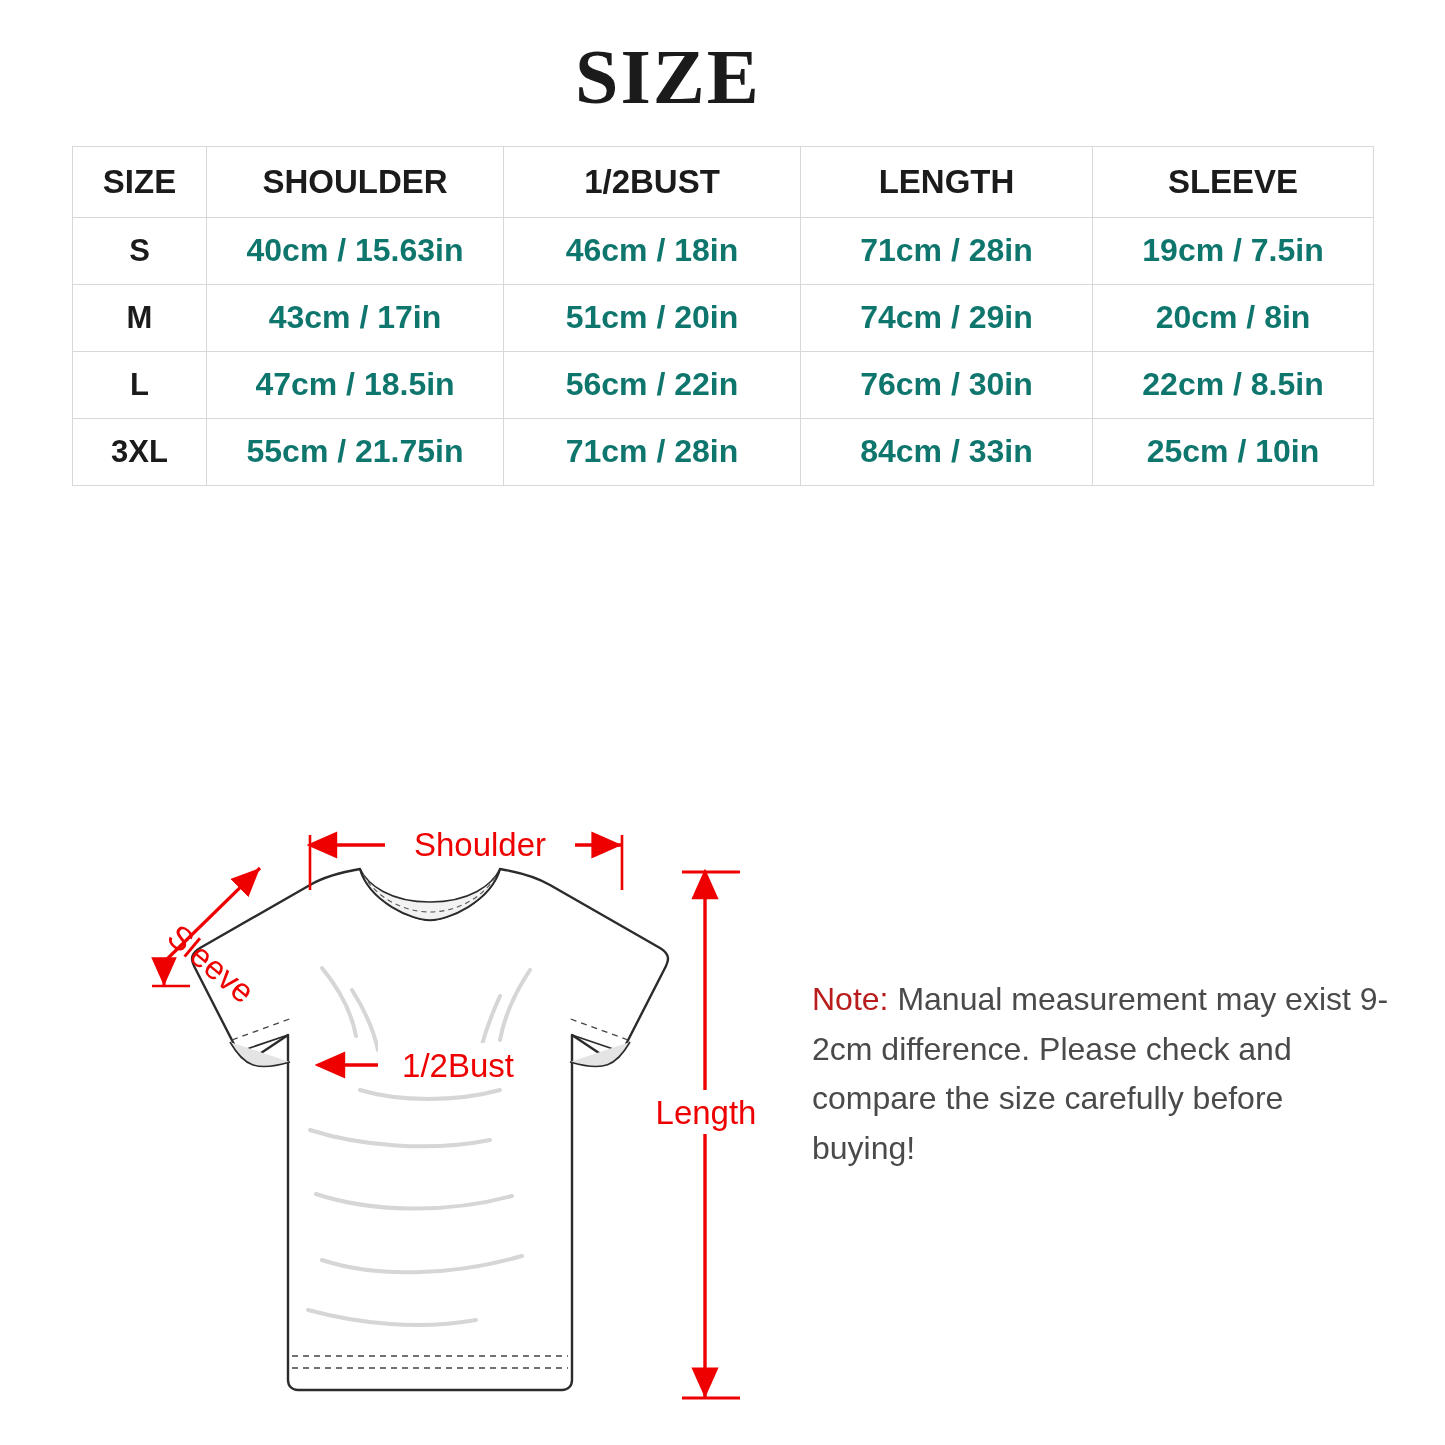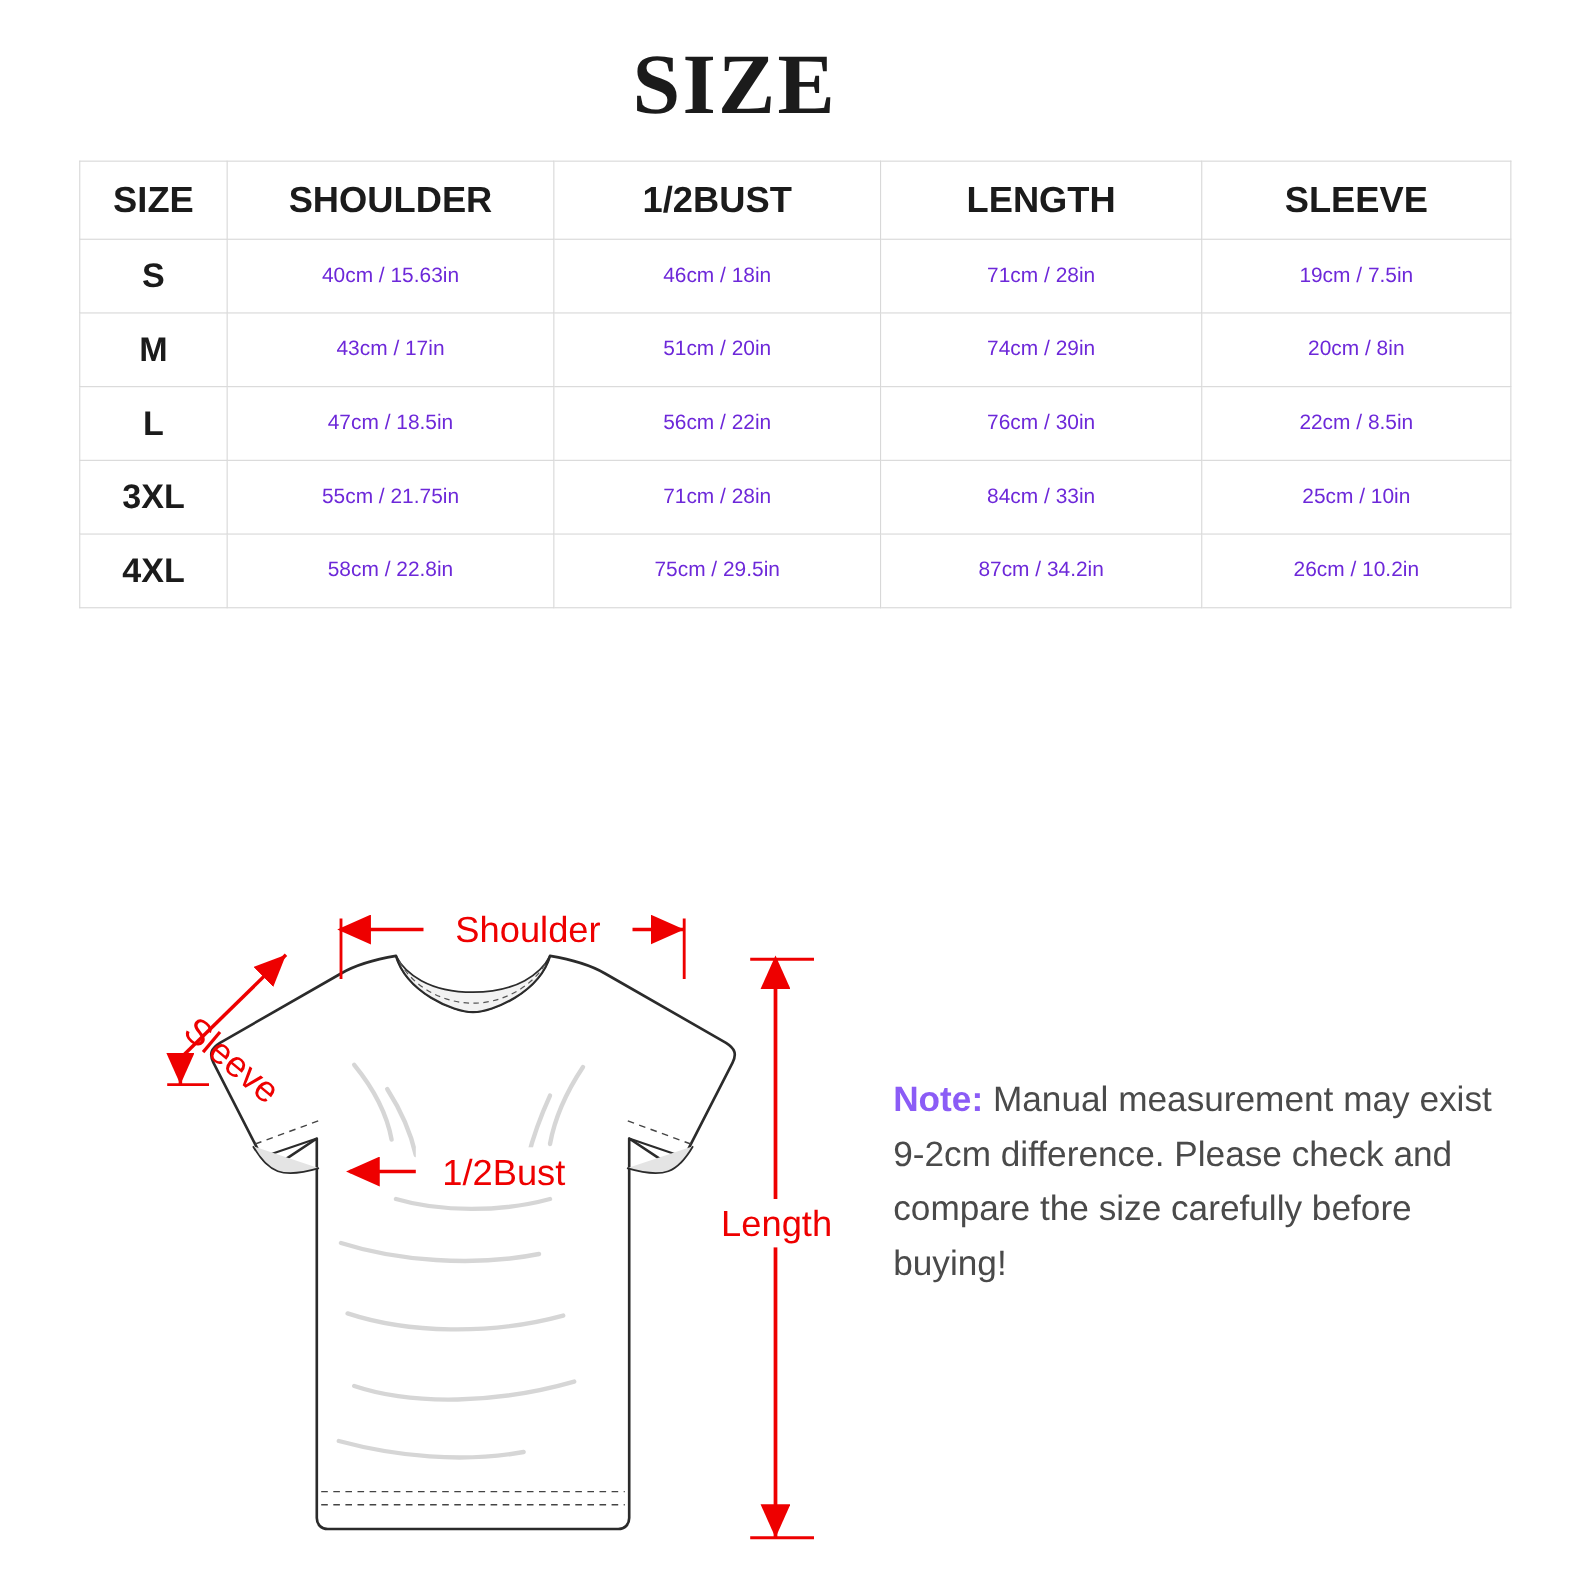--- a/index.html
+++ b/index.html
@@ -48,23 +48,23 @@
     vertical-align: middle;
   }
   table.size-table th {
     height: 68px;
     font-size: 33px;
     font-weight: 700;
     color: #1b1b1b;
   }
   table.size-table td {
     height: 64px;
-    font-size: 19px;
-    color: #6d28d9;
-    font-weight: 400;
+    font-size: 32px;
+    color: #0f766e;
+    font-weight: 700;
   }
   table.size-table td.sizecol {
     font-size: 31px;
     font-weight: 700;
     color: #1b1b1b;
   }
   col.c0 { width: 134px; }
   col.c1 { width: 297px; }
   col.c2 { width: 297px; }
   col.c3 { width: 292px; }
@@ -88,22 +88,22 @@
   .note {
     position: absolute;
     left: 812px;
     top: 185px;
     width: 580px;
     font-size: 32px;
     line-height: 1.55;
     color: #4a4a4a;
   }
   .note b {
-    color: #8b5cf6;
-    font-weight: 700;
+    color: #b91c1c;
+    font-weight: 400;
   }
 </style>
 </head>
 <body>
 
 <div id="page">
 
   <div class="title">SIZE</div>
 
   <div class="table-wrap">
@@ -145,27 +145,20 @@
           <td>56cm / 22in</td>
           <td>76cm / 30in</td>
           <td>22cm / 8.5in</td>
         </tr>
         <tr>
           <td class="sizecol">3XL</td>
           <td>55cm / 21.75in</td>
           <td>71cm / 28in</td>
           <td>84cm / 33in</td>
           <td>25cm / 10in</td>
-        </tr>
-        <tr>
-          <td class="sizecol">4XL</td>
-          <td>58cm / 22.8in</td>
-          <td>75cm / 29.5in</td>
-          <td>87cm / 34.2in</td>
-          <td>26cm / 10.2in</td>
         </tr>
       </tbody>
     </table>
   </div>
 
   <div class="lower">
 
     <div class="diagram">
       <svg viewBox="0 0 740 640" width="740" height="640">
         <defs>

